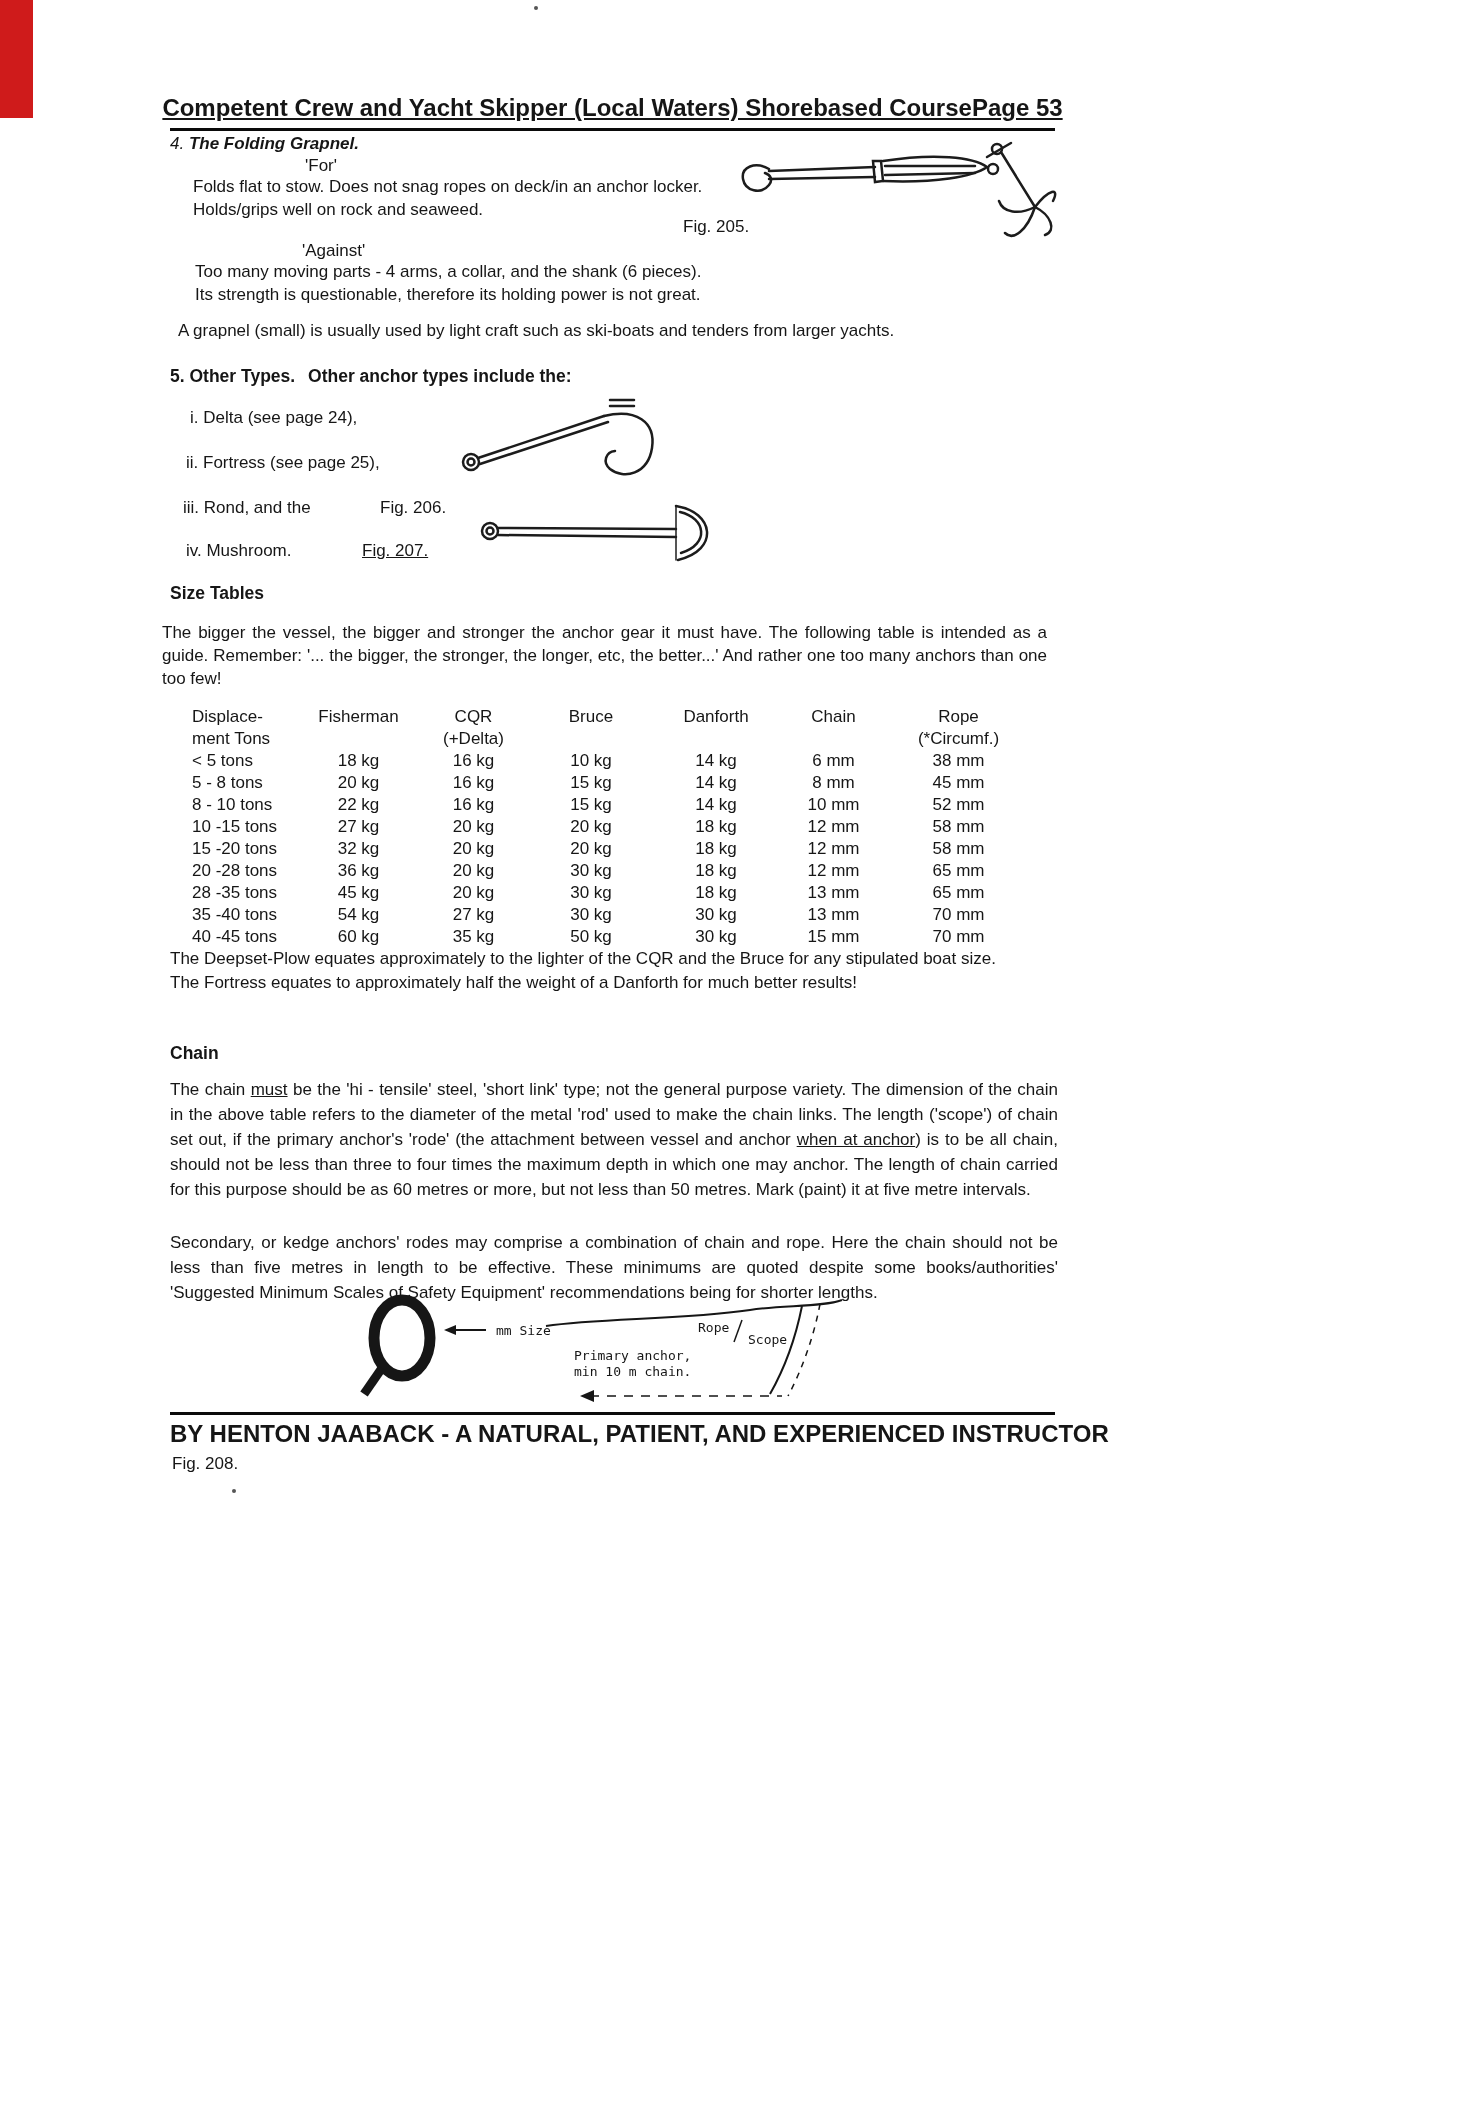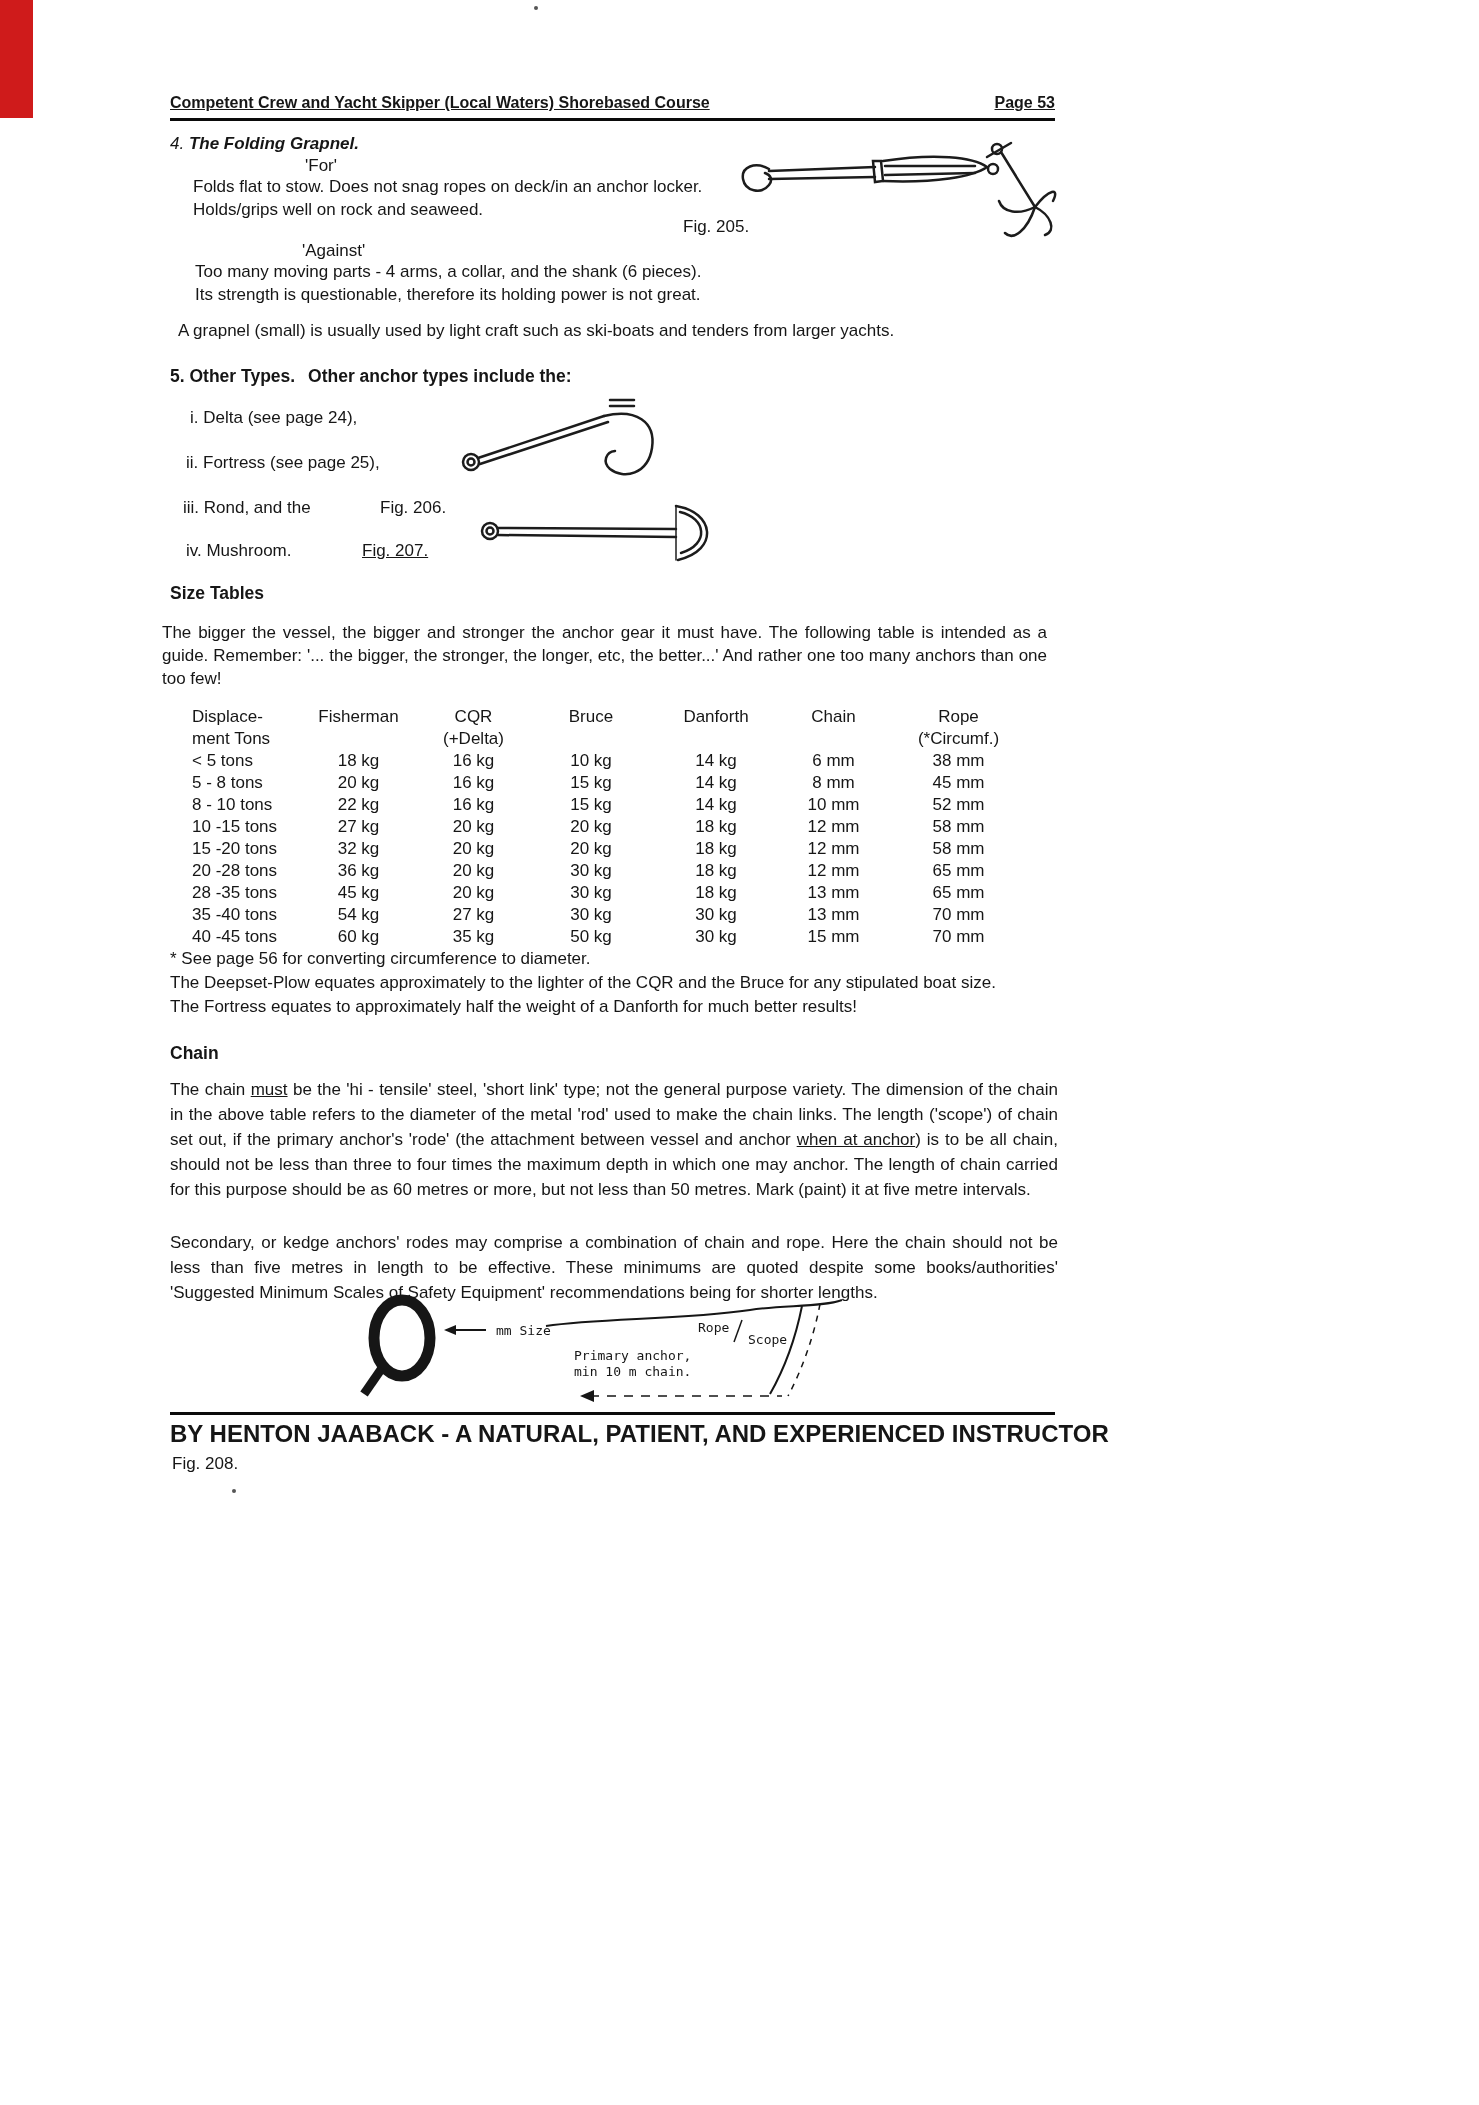--- a/index.html
+++ b/index.html
@@ -16,22 +16,22 @@
   .bold { font-weight: bold; }
   .u { text-decoration: underline; }
   .t { font-size: 17px; line-height: 22px; white-space: nowrap; }
   .para { font-size: 17px; text-align: justify; }
   .heading { font-size: 17.5px; font-weight: bold; white-space: nowrap; }
 
   .red-mark { left: 0; top: 0; width: 33px; height: 118px; }
 
   .header {
     left: 170px; top: 94px; width: 885px;
-    display: flex; justify-content: space-between; align-items: flex-end;
-    font-size: 16px; font-weight: bold;
+    display: flex; justify-content: center; align-items: flex-end;
+    font-size: 24px; font-weight: bold;
     padding-bottom: 6px; border-bottom: 3px solid #0a0a0a;
     white-space: nowrap;
   }
 
   .h-sec4 { left: 170px; top: 133px; font-style: italic; }
   .for-label { left: 305px; top: 155px; }
   .for1 { left: 193px; top: 176px; }
   .for2 { left: 193px; top: 199px; }
   .figcap205 { left: 683px; top: 216px; }
   .against-label { left: 302px; top: 240px; }
@@ -265,21 +265,20 @@
           <div class="tcell c2">35 kg</div>
           <div class="tcell c3">50 kg</div>
           <div class="tcell c4">30 kg</div>
           <div class="tcell c5">15 mm</div>
           <div class="tcell c6">70 mm</div>
         </div>
       </div>
   </div>
 
   <div class="abs footnotes">
-    <div>* See page 56 for converting circumference to diameter.</div>
     <div>The Deepset-Plow equates approximately to the lighter of the CQR and the Bruce for any stipulated boat size.</div>
     <div>The Fortress equates to approximately half the weight of a Danforth for much better results!</div>
   </div>
 
   <div class="abs heading h-chain">Chain</div>
   <div class="abs para chain1"><span>The chain </span><span class="u">must</span><span> be the 'hi - tensile' steel, 'short link' type; not the general purpose variety. The dimension of the chain in the above table refers to the diameter of the metal 'rod' used to make the chain links. The length ('scope') of chain set out, if the primary anchor's 'rode' (the attachment between vessel and anchor </span><span class="u">when at anchor</span><span>) is to be all chain, should not be less than three to four times the maximum depth in which one may anchor. The length of chain carried for this purpose should be as 60 metres or more, but not less than 50 metres. Mark (paint) it at five metre intervals.</span></div>
   <div class="abs para chain2">Secondary, or kedge anchors' rodes may comprise a combination of chain and rope. Here the chain should not be less than five metres in length to be effective. These minimums are quoted despite some books/authorities' 'Suggested Minimum Scales of Safety Equipment' recommendations being for shorter lengths.</div>
 
   <svg class="abs fig208" width="520" height="115" viewBox="0 0 520 115">
     <g stroke="#161616" fill="none">

